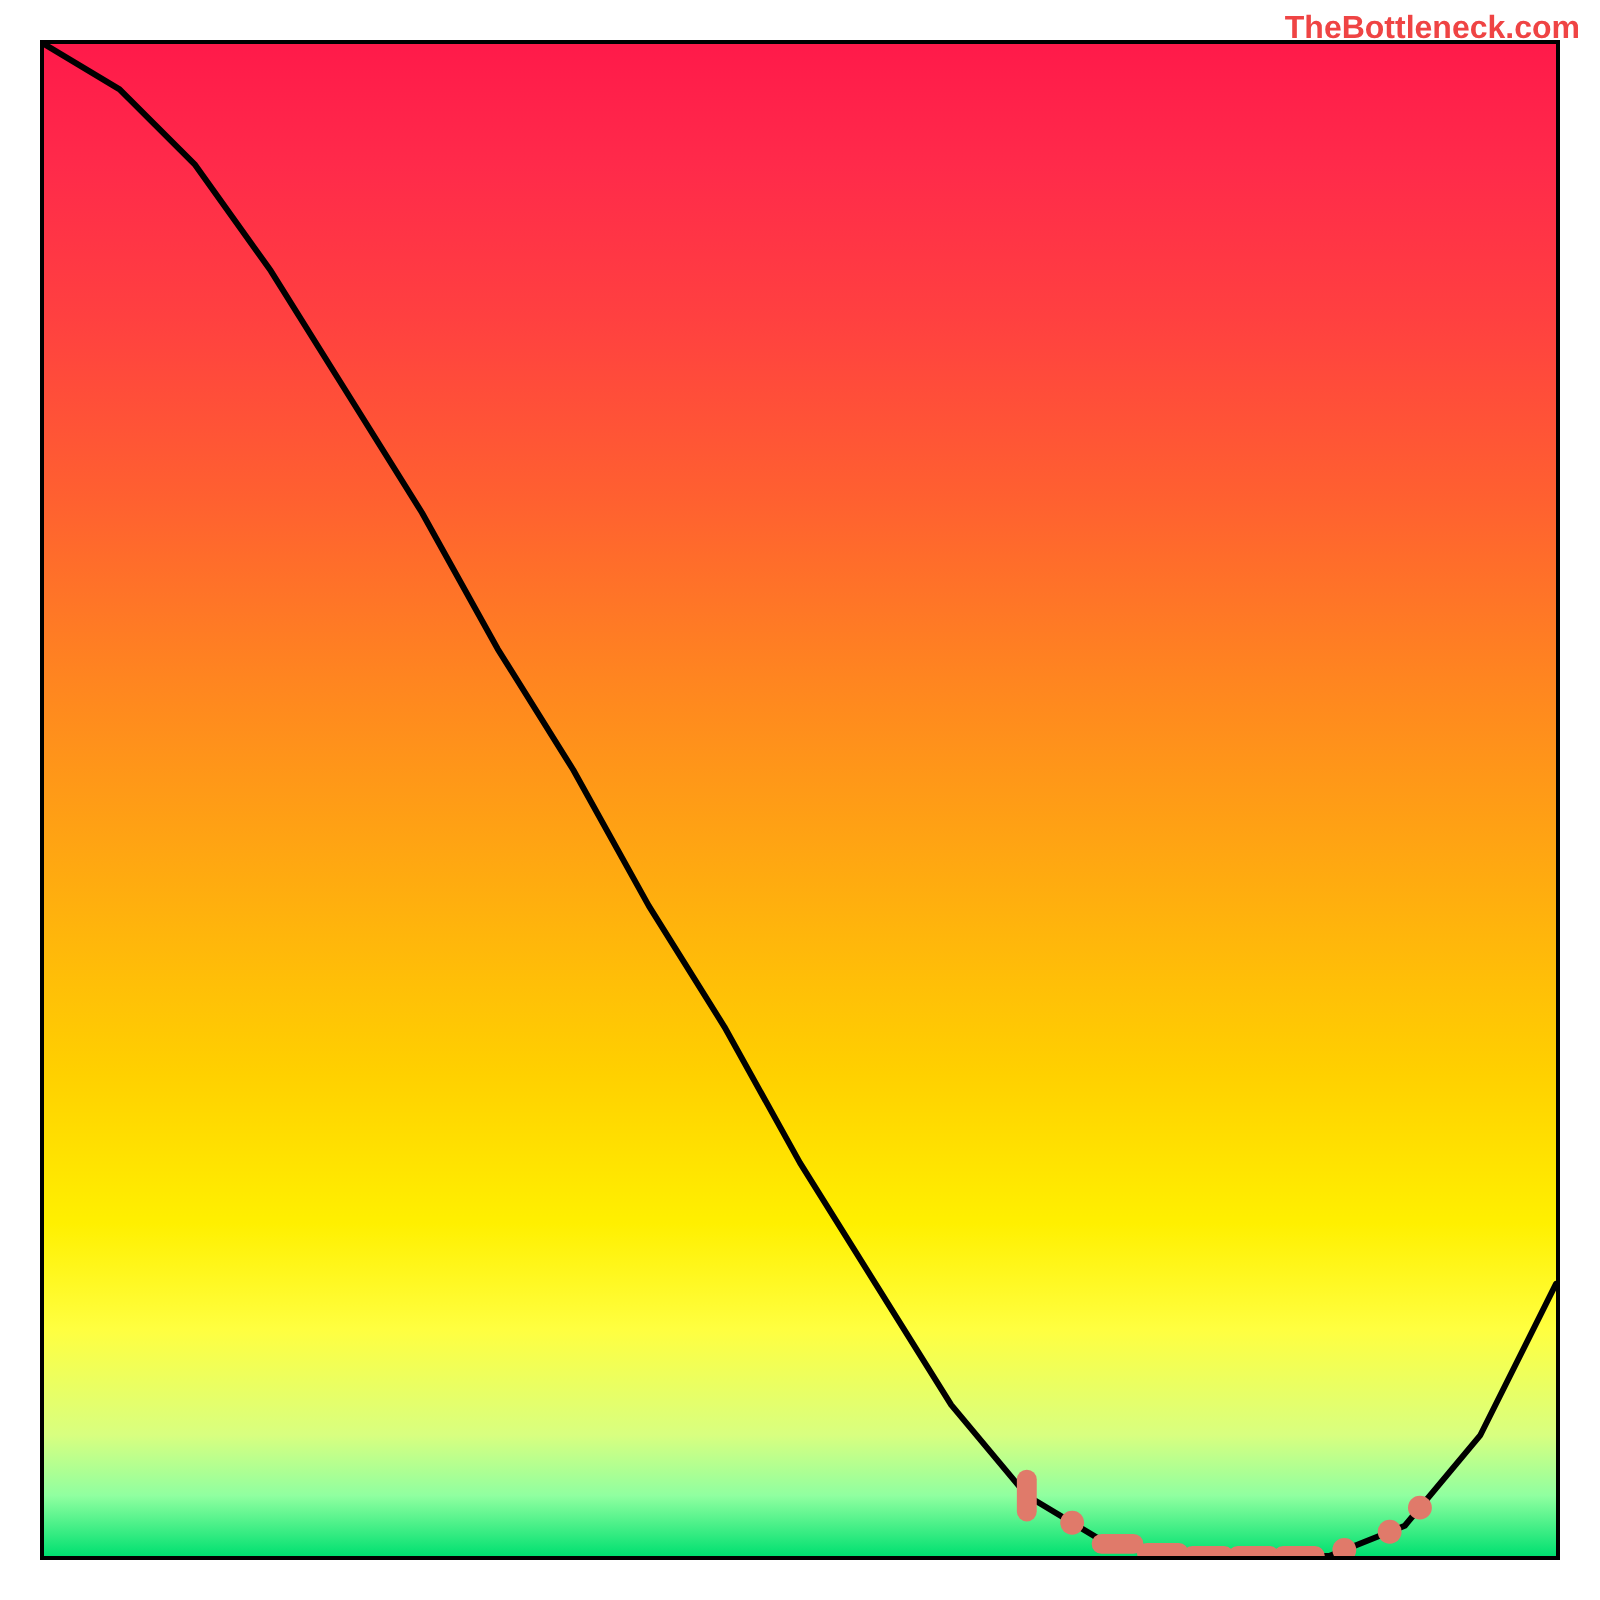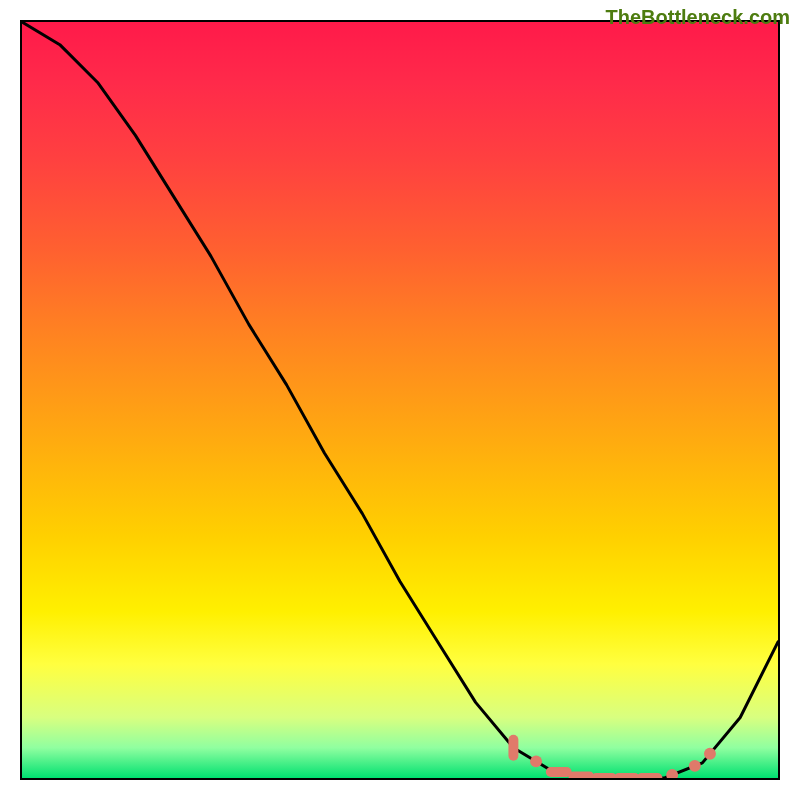--- a/index.html
+++ b/index.html
@@ -8,23 +8,23 @@
     height: 800px;
     background: #ffffff;
     position: relative;
     overflow: hidden;
     font-family: Arial, sans-serif;
   }
   .attribution {
     position: absolute;
     top: 6px;
     right: 10px;
-    font-size: 20px;
+    font-size: 16px;
     font-weight: bold;
-    color: #4d7c0f;
+    color: #ef4444;
     z-index: 10;
   }
   .plot-area {
     position: absolute;
     left: 20px;
     top: 20px;
     width: 760px;
     height: 760px;
     border: 2px solid #000;
   }

